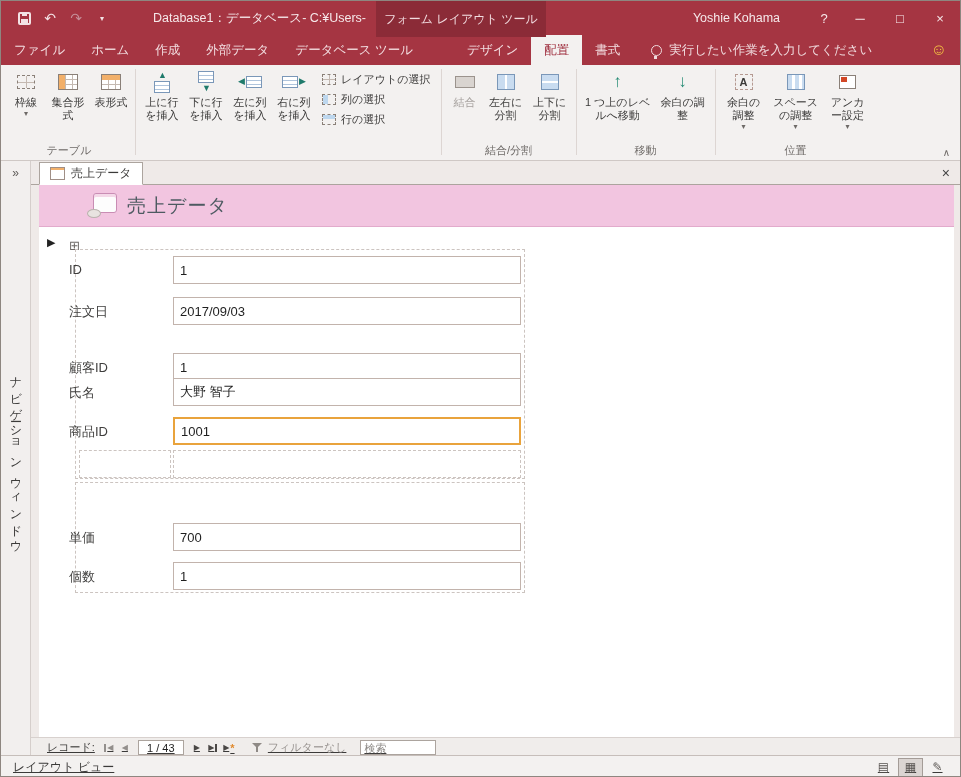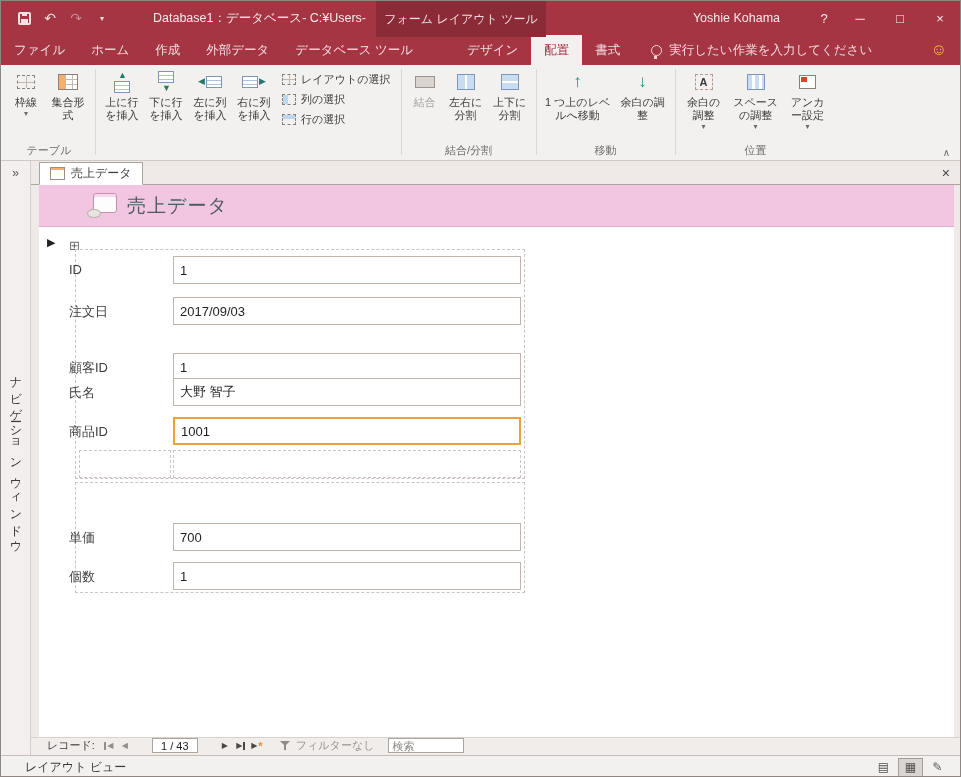--- a/index.html
+++ b/index.html
@@ -99,35 +99,35 @@
   .formbody{position:relative;height:calc(100% - 42px);background:#fff;}
   .recsel{position:absolute;left:8px;top:9px;font-size:11px;color:#222;}
   .handle{position:absolute;left:30px;top:13px;font-size:13px;color:#6E6A67;line-height:12px;}
   .lgroup{position:absolute;border:1px dashed #CCC4C0;}
   .frow{position:absolute;left:0;height:28px;width:100%;}
   .flabel{position:absolute;left:30px;top:6px;font-size:13px;color:#3F3E3D;white-space:nowrap;}
   .fbox{position:absolute;left:134px;width:348px;height:28px;border:1px solid #C2B3AC;background:#fff;display:flex;align-items:center;padding-left:6px;font-size:13px;color:#1F1F1F;}
   .fbox.sel{border:2px solid #E9A33C;}
   .ecell{position:absolute;border:1px dashed #CCC4C0;height:28px;}
   
-  .recordbar{height:18px;background:#F0EDEB;border-top:1px solid #D8D1CE;display:flex;align-items:flex-start;font-size:11px;color:#3B3A39;padding-left:16px;}
+  .recordbar{height:18px;background:#F0EDEB;border-top:1px solid #D8D1CE;display:flex;align-items:flex-end;font-size:11px;color:#3B3A39;padding-left:16px;text-decoration:underline;}
   .rec-label{margin-right:6px;}
   .navb{height:15px;min-width:16px;display:flex;align-items:center;justify-content:center;font-size:8px;color:#4A4745;gap:1px;padding:0 2px;}
   .navb.dim{color:#938F8C;}
   .vbar{width:2px;height:8px;background:currentColor;}
   .star{color:#E08A2E;font-size:11px;font-weight:bold;line-height:10px;}
-  .posbox{width:46px;height:15px;background:#fff;border:1px solid #ACA49E;display:flex;align-items:center;justify-content:center;font-size:11px;margin:0 19px;color:#1F1F1F;}
+  .posbox{width:46px;height:15px;background:#fff;border:1px solid #ACA49E;display:flex;align-items:center;justify-content:center;font-size:11px;margin:0 5px;color:#1F1F1F;}
   .filterarea{display:flex;align-items:center;gap:5px;margin-left:14px;color:#97928F;}
   .funnelw{position:relative;width:12px;height:11px;flex:0 0 auto;}
   .funnelw::before{content:"";position:absolute;left:1px;top:1px;border-left:5px solid transparent;border-right:5px solid transparent;border-top:5px solid #8F8A86;}
   .funnelw::after{content:"";position:absolute;left:5px;top:5px;width:2px;height:5px;background:#8F8A86;}
   .searchbox{margin-left:14px;width:76px;height:15px;border:1px solid #ACA49E;background:#fff;font-size:11px;padding:0 3px;color:#444;font-family:inherit;}
   .searchbox::placeholder{color:#8A8683;}
   
-  .statusbar{height:23px;background:#F3F1F0;border-top:1px solid #C6BEBA;display:flex;align-items:center;padding-left:24px;font-size:12px;color:#3B3A39;}
+  .statusbar{height:23px;background:#F3F1F0;border-top:1px solid #C6BEBA;display:flex;align-items:center;padding-left:12px;font-size:12px;color:#3B3A39;text-decoration:underline;}
   .viewbtns{margin-left:auto;display:flex;margin-right:10px;gap:2px;}
   .viewbtn{width:25px;height:19px;display:flex;align-items:center;justify-content:center;font-size:12px;color:#56524F;border:1px solid transparent;}
   .viewbtn.active{background:#DBD5D2;border-color:#A49C97;}
 </style>
 </head>
 <body>
 
 <div class="window">
 
   <div class="titlebar">
@@ -191,20 +191,26 @@
               <span class="dashbox"></span>
             </span>
           <span>枠線</span>
           <span class="dd">▾</span>
         </div>
         <div class="bigbtn" style="width:46px">
           <span class="ic">
               <span class="ticon lines colhdr"></span>
             </span>
           <span>集合形式</span>
+        </div>
+        <div class="bigbtn" style="width:40px">
+          <span class="ic">
+              <span class="ticon lines rowhdr"></span>
+            </span>
+          <span>表形式</span>
         </div>
       </div>
       <div class="glabel">テーブル</div>
     </div>
     <div class="gsep"></div>
 
     <div class="rgroup">
       <div class="btnrow">
         <div class="bigbtn" style="width:44px">
           <span class="ic">

